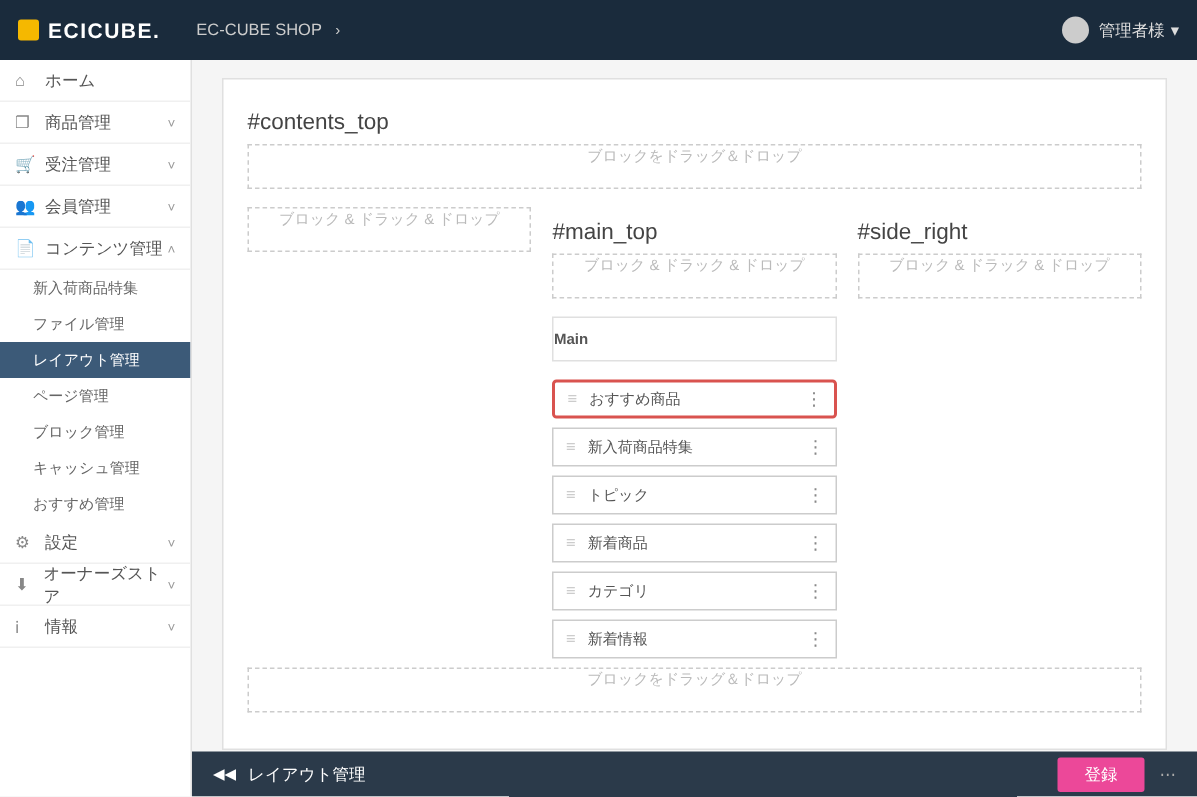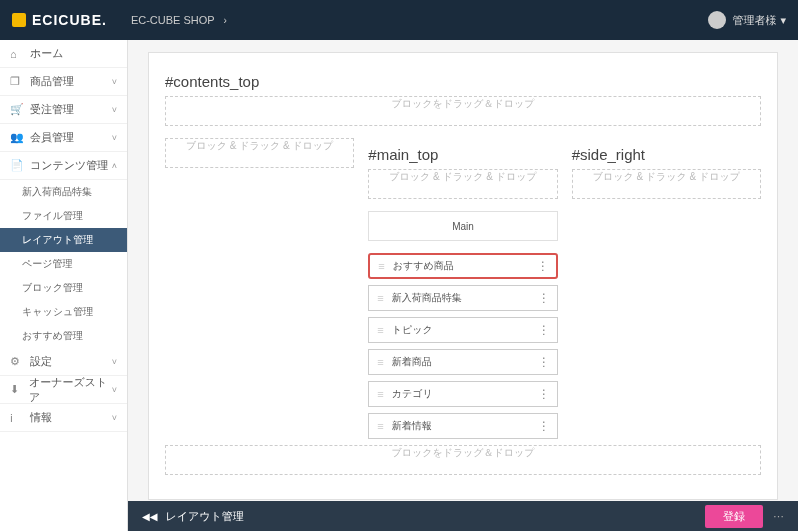--- a/index.html
+++ b/index.html
@@ -16,21 +16,21 @@
 .nav-item .ico{width:14px;margin-right:6px;font-size:11px;color:#888}
 .nav-item .chev{margin-left:auto;font-size:9px;color:#999}
 .sub-item{height:24px;display:flex;align-items:center;padding-left:22px;font-size:10px;color:#666;cursor:pointer}
 .sub-item.active{background:#3c5a78;color:#fff}
 .main{position:absolute;top:40px;left:128px;right:0;bottom:30px;overflow-y:auto;padding:12px 20px}
 .panel{background:#fff;border:1px solid #e0e0e0;padding:12px 16px}
 .section-label{font-size:15px;font-weight:normal;color:#444;margin:8px 0 6px}
 .dropzone{border:1px dashed #ccc;height:30px;display:flex;align-items:flex-start;justify-content:center;font-size:10px;color:#bbb;margin-bottom:12px}
 .three-col{display:flex;gap:14px}
 .col{flex:1}
-.main-box{border:1px solid #e0e0e0;height:30px;display:flex;align-items:center;justify-content:center;font-size:10px;font-weight:normal;color:#555;margin:12px 0}
+.main-box{border:1px solid #e0e0e0;height:30px;display:flex;align-items:center;font-size:10px;font-weight:bold;color:#555;margin:12px 0}
 .block-item{border:1px solid #ccc;height:26px;display:flex;align-items:center;padding:0 8px;font-size:10px;color:#555;margin-bottom:6px;background:#fff}
 .block-item.highlighted{border:2px solid #d9534f;border-radius:3px}
 .block-item .grip{color:#ccc;margin-right:8px;font-size:11px}
 .block-item .dots{margin-left:auto;color:#888;font-size:12px;letter-spacing:-1px}
 .footerbar{position:absolute;left:128px;right:0;bottom:0;height:30px;background:#2b3a4a;display:flex;align-items:center;padding:0 14px;color:#fff;font-size:11px}
 .footerbar .rew{margin-right:8px;font-size:10px}
 .footerbar .save-btn{margin-left:auto;background:#ec4899;color:#fff;border:none;padding:4px 18px;font-size:11px;border-radius:2px;cursor:pointer}
 .footerbar .ell{margin-left:10px;color:#aaa}
 </style>
 </head>

